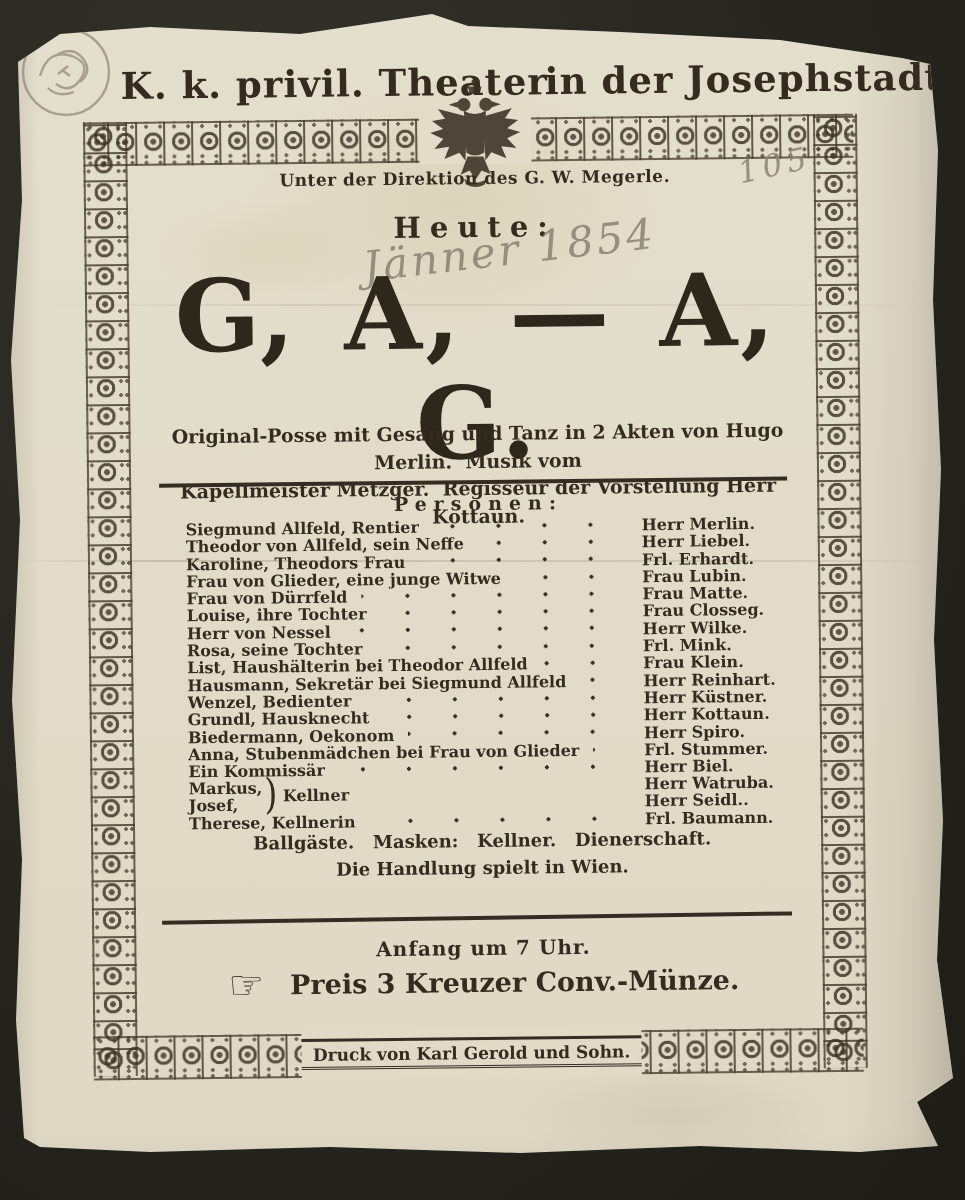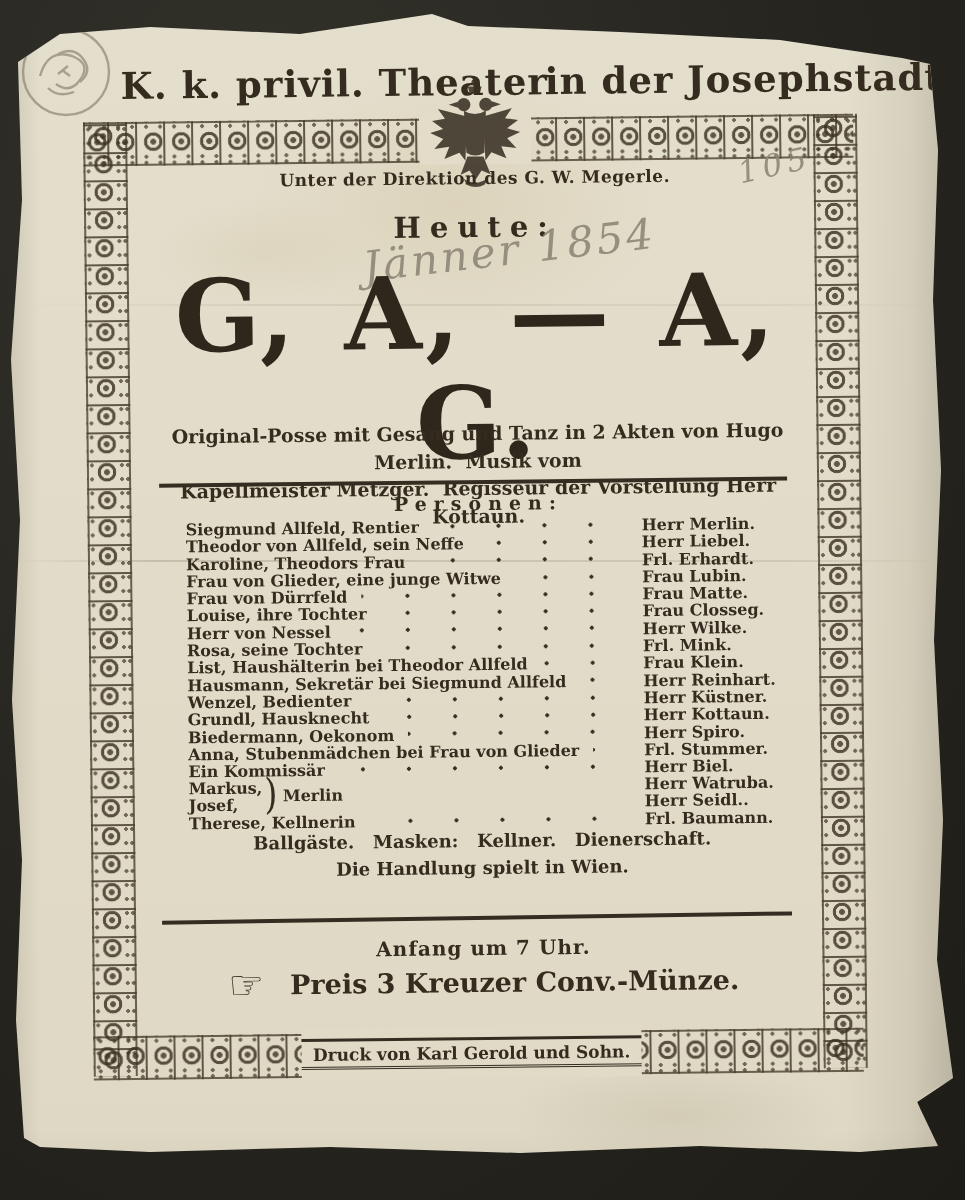--- a/index.html
+++ b/index.html
@@ -220,21 +220,21 @@
             <span>Ein Kommissär</span>
             <span class="dots"></span>
             <span class="performer">Herr Biel.</span>
           </div>
         <div class="cast-group">
           <div class="gn">
             <div>Markus,</div>
             <div>Josef,</div>
           </div>
           <div class="gbrace">)</div>
-          <div class="glabel">Merlin</div>
+          <div class="glabel">Kellner</div>
           <div class="gdots">
             <span class="dots"></span>
             <span class="dots"></span>
           </div>
           <div class="gperf">
             <div>Herr Watruba.</div>
             <div>Herr Seidl..</div>
           </div>
         </div>
         <div class="cast-row">

